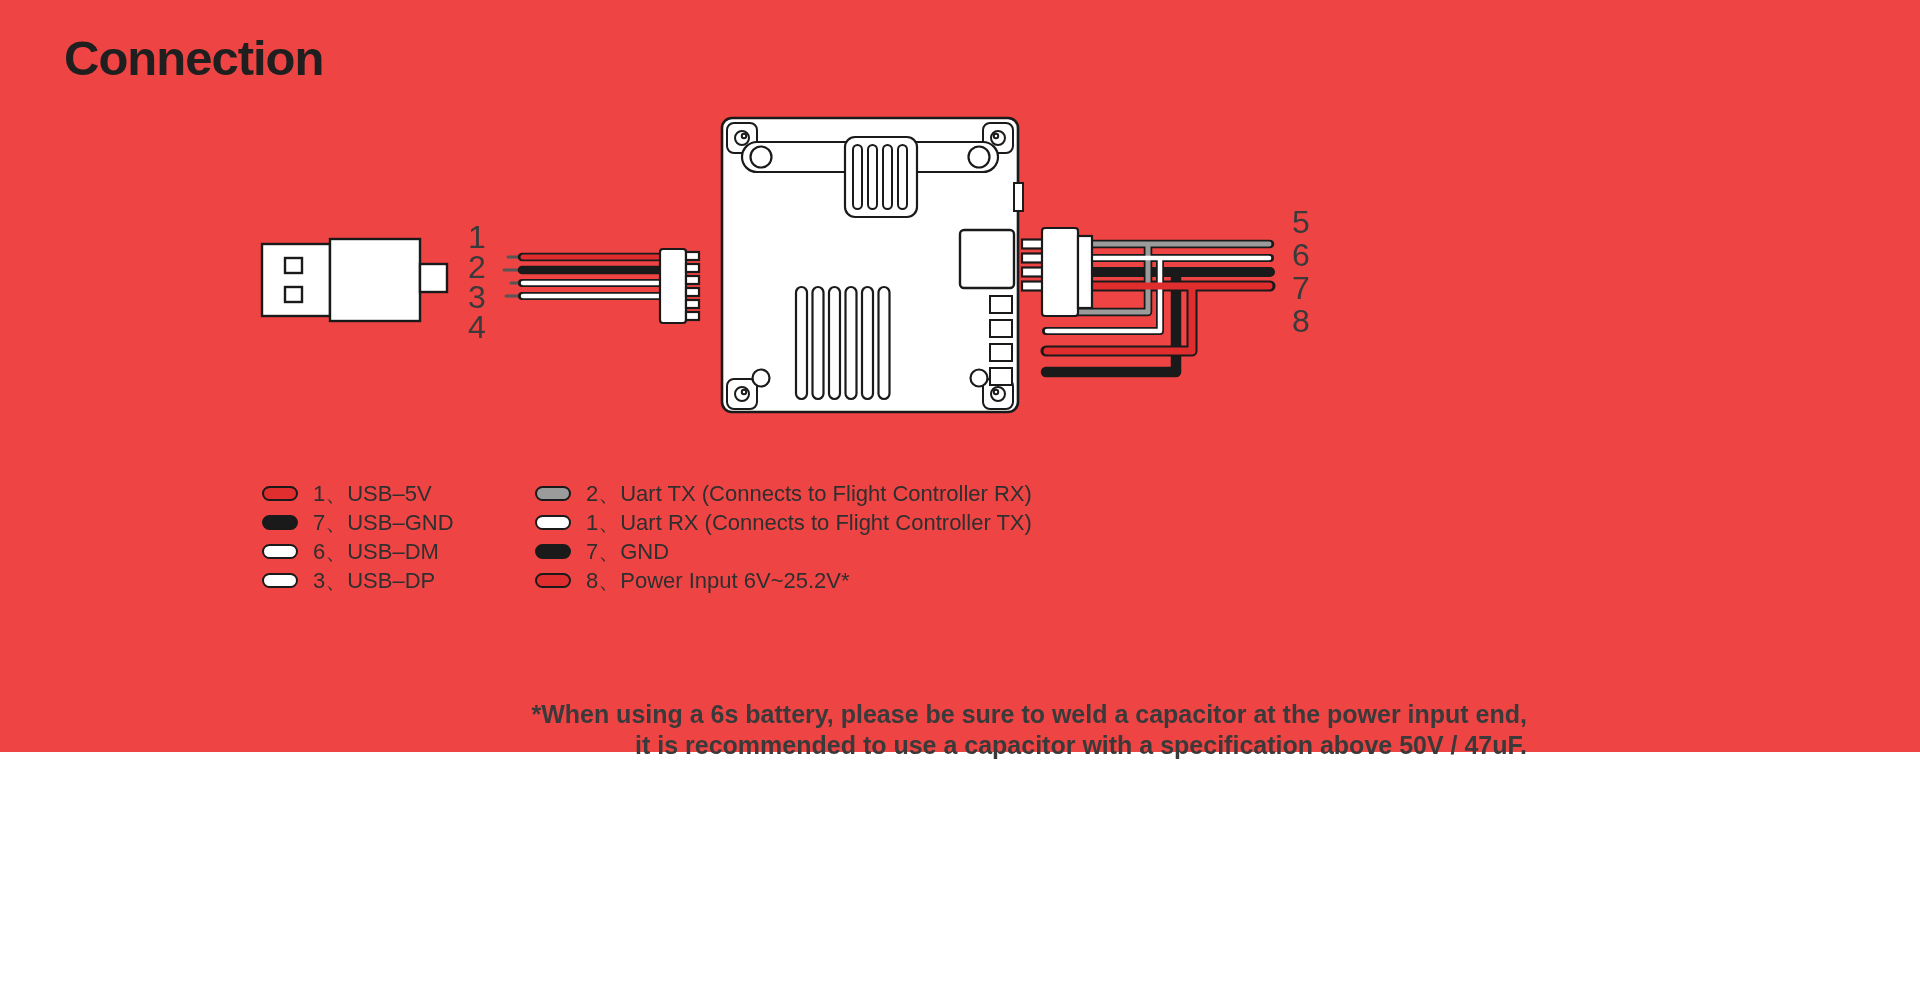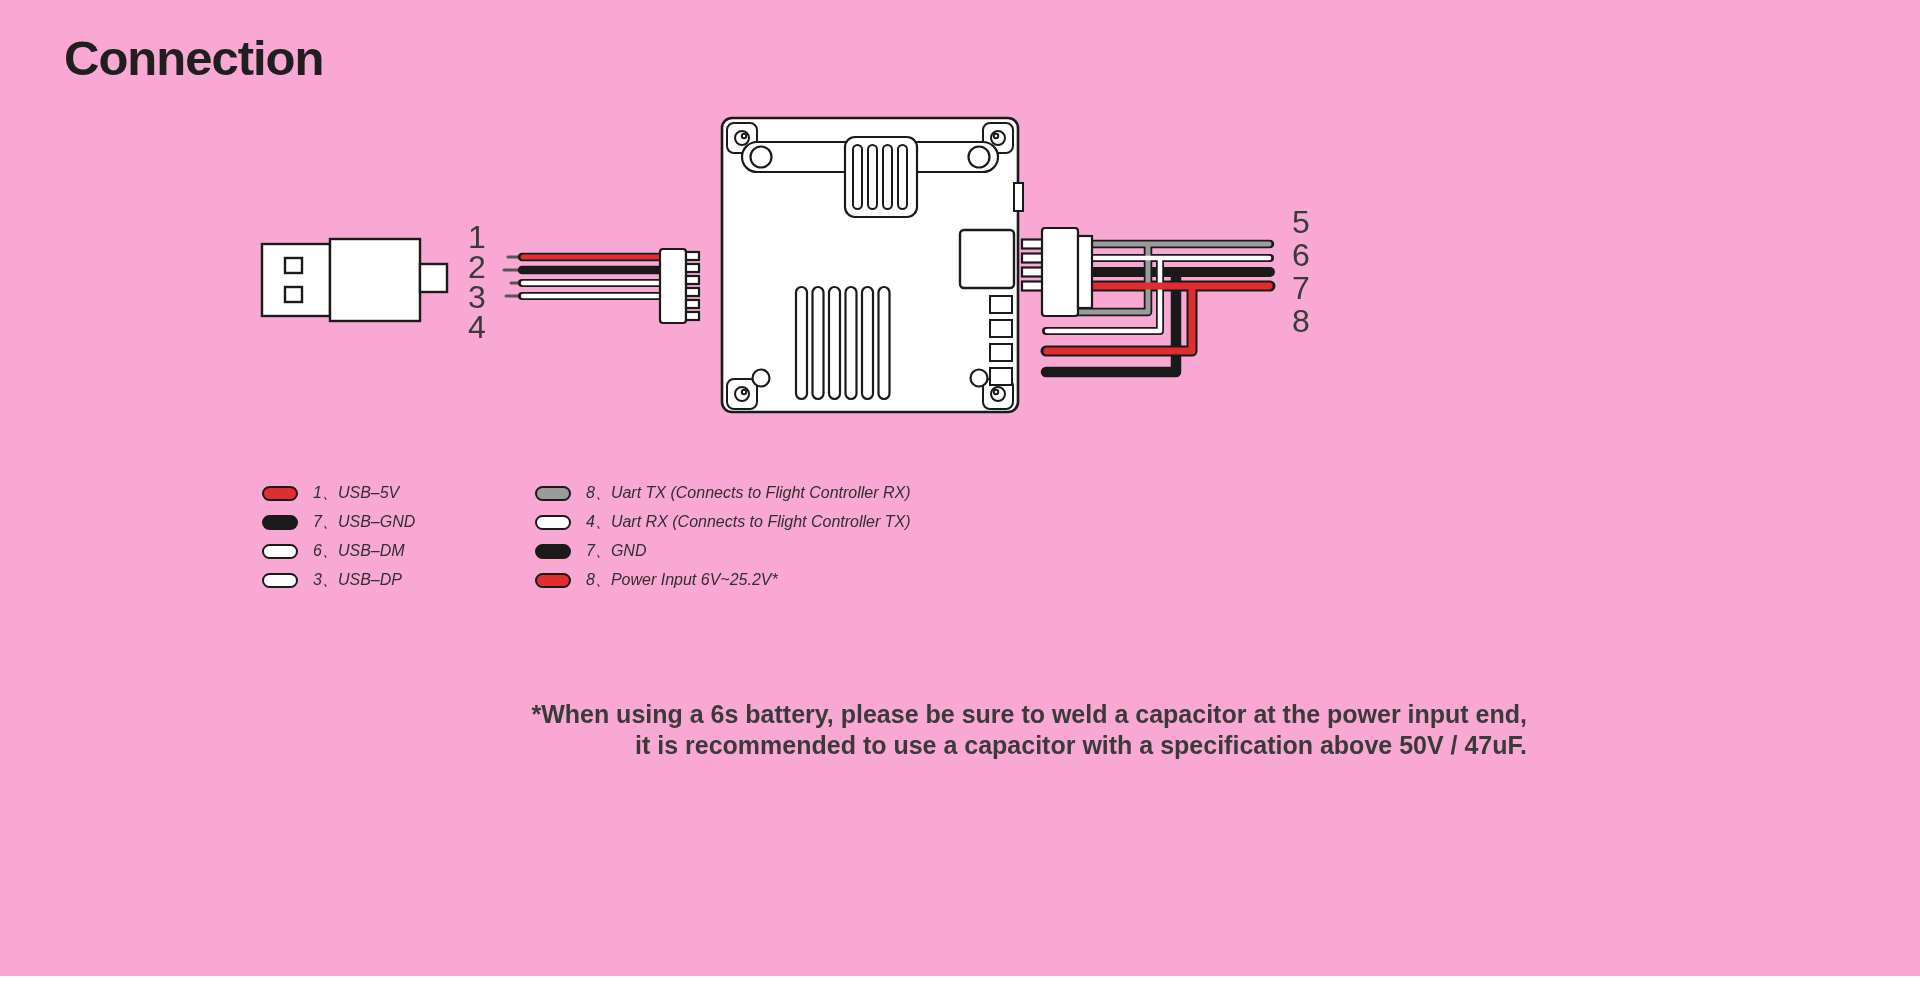--- a/index.html
+++ b/index.html
@@ -7,22 +7,22 @@
     padding: 0;
     background: #ffffff;
     width: 1920px;
     height: 1000px;
     overflow: hidden;
     font-family: "Liberation Sans", "DejaVu Sans", sans-serif;
   }
   .page {
     position: relative;
     width: 1920px;
-    height: 976px;
-    background: #f9a8d4;
+    height: 752px;
+    background: #ef4444;
   }
   .page-title {
     position: absolute;
     left: 64px;
     top: 30px;
     font-size: 49px;
     font-weight: bold;
     color: #1f1f1f;
     letter-spacing: -1px;
   }
@@ -54,23 +54,22 @@
     border: 2.2px solid #1a1a1a;
     border-radius: 9px;
     flex: 0 0 auto;
     box-sizing: border-box;
   }
   .swatch[data-color="red"]   { background: #e02d2d; }
   .swatch[data-color="black"] { background: #1a1a1a; }
   .swatch[data-color="gray"]  { background: #9b9b9b; }
   .swatch[data-color="white"] { background: #ffffff; }
   .legend-label {
-    font-size: 16px;
+    font-size: 22px;
     color: #2f2f2f;
-    font-style: italic;
   }
   .footnote {
     position: absolute;
     right: 393px;
     top: 699px;
     width: 1200px;
     text-align: right;
     font-size: 25px;
     line-height: 31px;
     color: #3a3a3a;
@@ -232,25 +231,25 @@
     </div>
     <div class="legend-row">
       <span class="swatch" data-color="white"></span>
       <span class="legend-label">3、USB–DP</span>
     </div>
   </div>
 
   <div class="legend-col right">
     <div class="legend-row">
       <span class="swatch" data-color="gray"></span>
-      <span class="legend-label">8、Uart TX (Connects to Flight Controller RX)</span>
+      <span class="legend-label">2、Uart TX (Connects to Flight Controller RX)</span>
     </div>
     <div class="legend-row">
       <span class="swatch" data-color="white"></span>
-      <span class="legend-label">4、Uart RX (Connects to Flight Controller TX)</span>
+      <span class="legend-label">1、Uart RX (Connects to Flight Controller TX)</span>
     </div>
     <div class="legend-row">
       <span class="swatch" data-color="black"></span>
       <span class="legend-label">7、GND</span>
     </div>
     <div class="legend-row">
       <span class="swatch" data-color="red"></span>
       <span class="legend-label">8、Power Input 6V~25.2V*</span>
     </div>
   </div>

